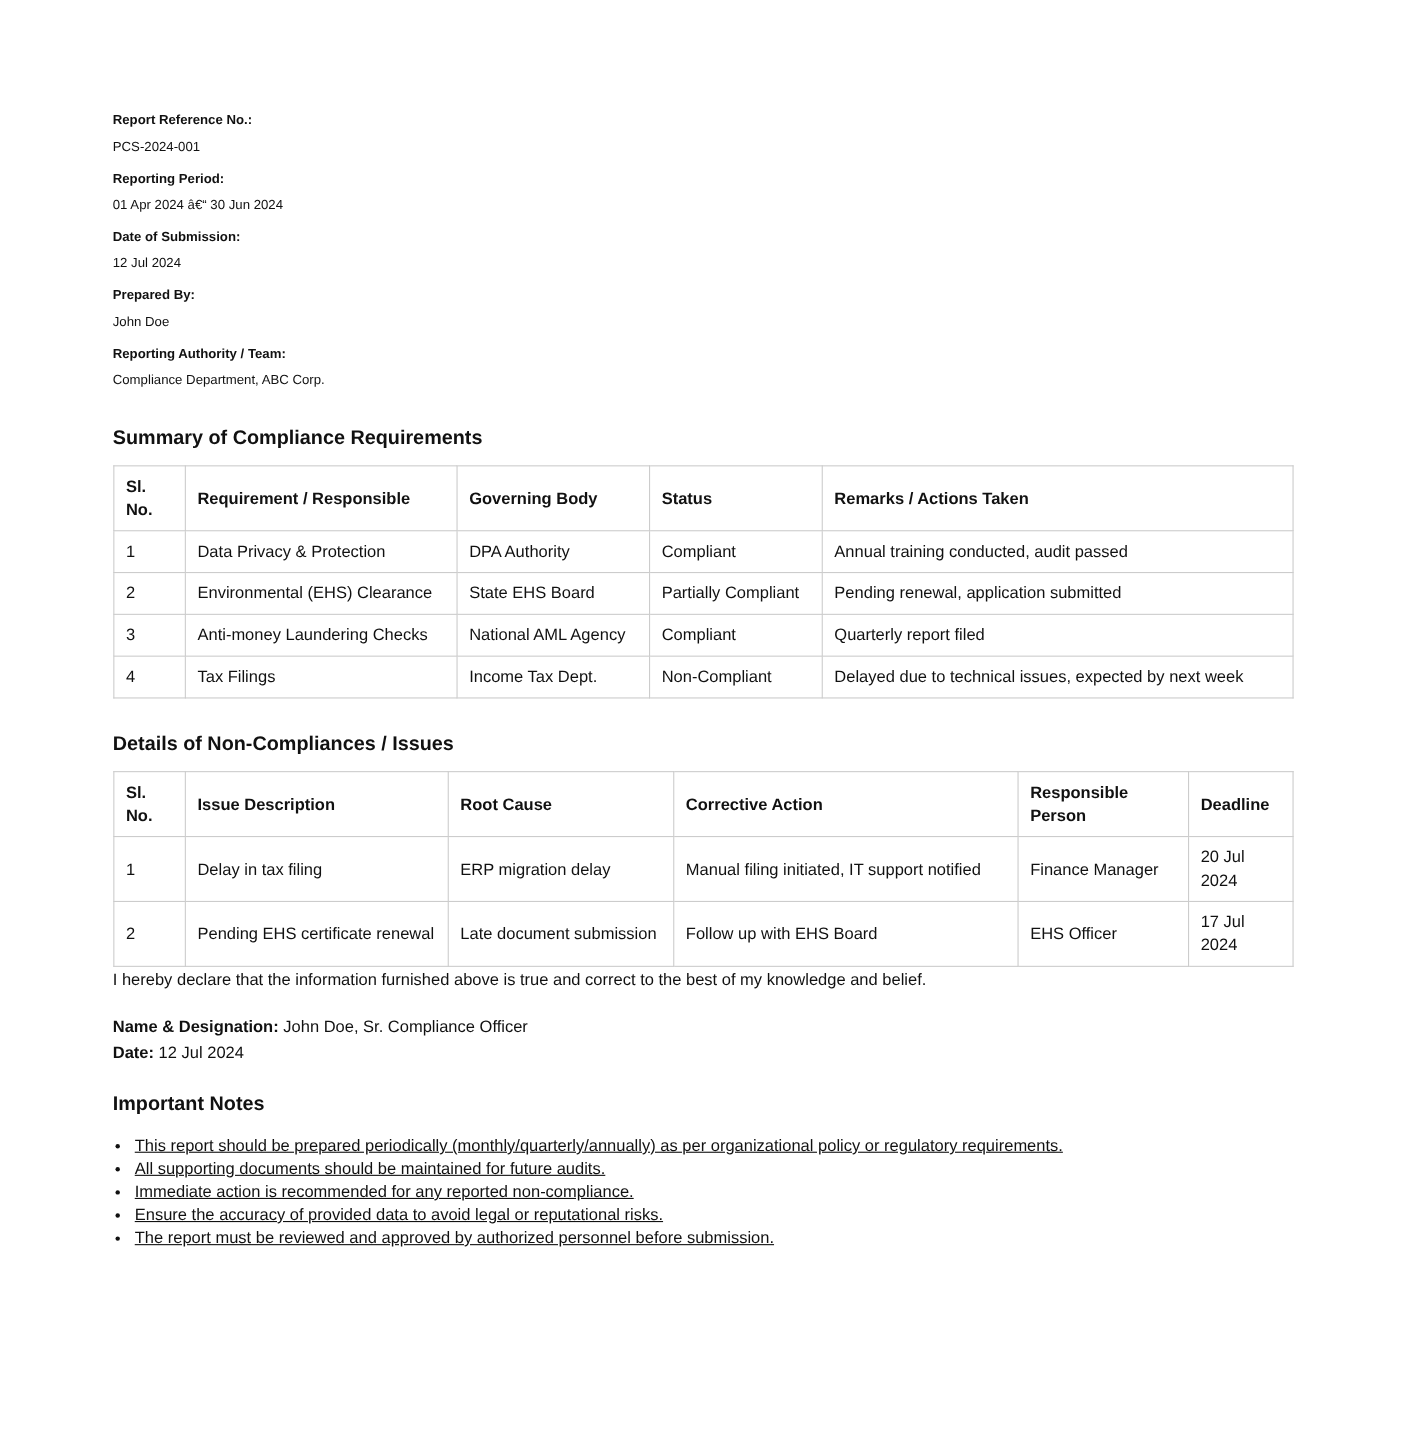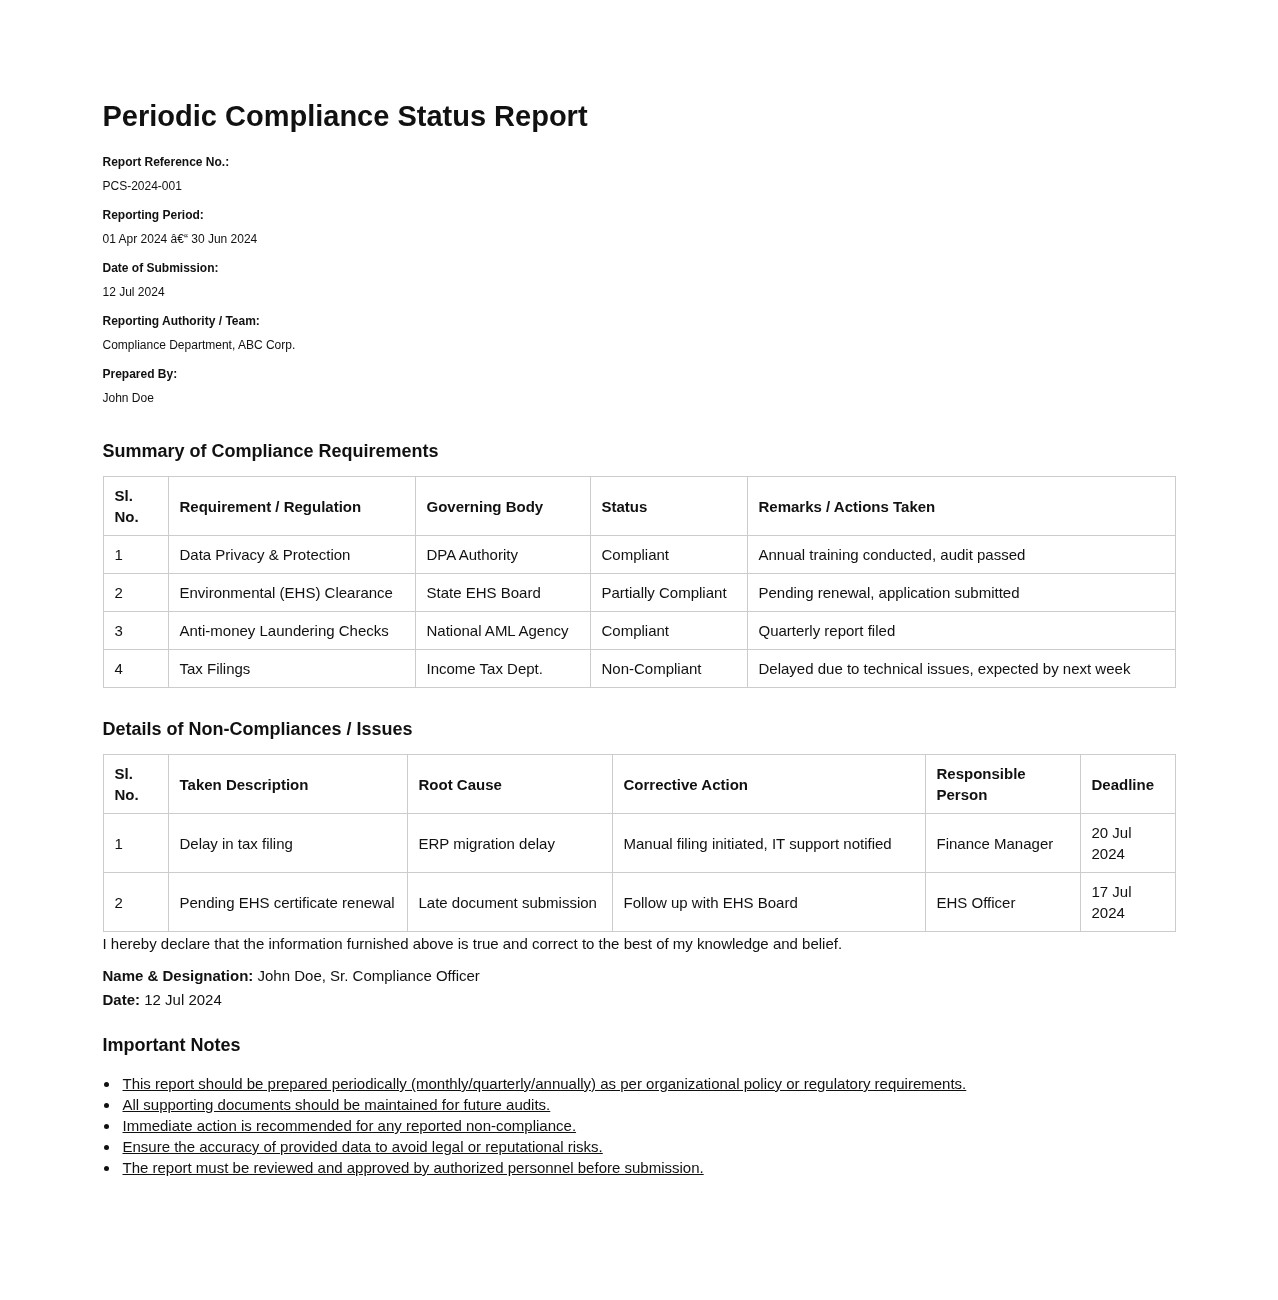--- a/index.html
+++ b/index.html
@@ -46,21 +46,21 @@
     font-size: 15px;
     line-height: 21px;
     text-align: left;
     vertical-align: middle;
     overflow: hidden;
   }
   .data-table th { font-weight: 700; }
   .decl-body {
     font-size: 15px;
     line-height: 24px;
-    margin: 0 0 8px 0;
+    margin: 0 0 19px 0;
   }
   .decl-sign {
     font-size: 15px;
     line-height: 24px;
     margin: 0;
   }
   .decl-sign .sign-label { font-weight: 700; }
   ul.notes-list {
     margin: 14px 0 0 0;
     padding-left: 17px;
@@ -70,57 +70,56 @@
     line-height: 21px;
     padding-left: 3px;
     text-decoration: underline;
   }
 </style>
 </head>
 <body>
 
 <div class="page">
 
-  <h1 class="title">Periodic Compliance Status Report</h1>
 
   <div class="meta-group">
     <span class="meta-label">Report Reference No.:</span>
     <span class="meta-value">PCS-2024-001</span>
   </div>
   <div class="meta-group">
     <span class="meta-label">Reporting Period:</span>
     <span class="meta-value">01 Apr 2024 â€“ 30 Jun 2024</span>
   </div>
   <div class="meta-group">
     <span class="meta-label">Date of Submission:</span>
     <span class="meta-value">12 Jul 2024</span>
   </div>
   <div class="meta-group">
+    <span class="meta-label">Prepared By:</span>
+    <span class="meta-value">John Doe</span>
+  </div>
+  <div class="meta-group">
     <span class="meta-label">Reporting Authority / Team:</span>
     <span class="meta-value">Compliance Department, ABC Corp.</span>
-  </div>
-  <div class="meta-group">
-    <span class="meta-label">Prepared By:</span>
-    <span class="meta-value">John Doe</span>
   </div>
 
   <h2 class="section-heading">Summary of Compliance Requirements</h2>
 
   <table class="data-table">
     <colgroup>
       <col style="width:65px">
         <col style="width:247px">
         <col style="width:175px">
         <col style="width:157px">
         <col>
     </colgroup>
     <thead>
       <tr>
         <th>Sl. No.</th>
-        <th>Requirement / Regulation</th>
+        <th>Requirement / Responsible</th>
         <th>Governing Body</th>
         <th>Status</th>
         <th>Remarks / Actions Taken</th>
       </tr>
     </thead>
     <tbody>
       <tr>
         <td>1</td>
         <td>Data Privacy &amp; Protection</td>
         <td>DPA Authority</td>
@@ -158,21 +157,21 @@
       <col style="width:65px">
         <col style="width:239px">
         <col style="width:205px">
         <col style="width:313px">
         <col style="width:155px">
         <col>
     </colgroup>
     <thead>
       <tr>
         <th>Sl. No.</th>
-        <th>Taken Description</th>
+        <th>Issue Description</th>
         <th>Root Cause</th>
         <th>Corrective Action</th>
         <th>Responsible Person</th>
         <th>Deadline</th>
       </tr>
     </thead>
     <tbody>
       <tr>
         <td>1</td>
         <td>Delay in tax filing</td>

